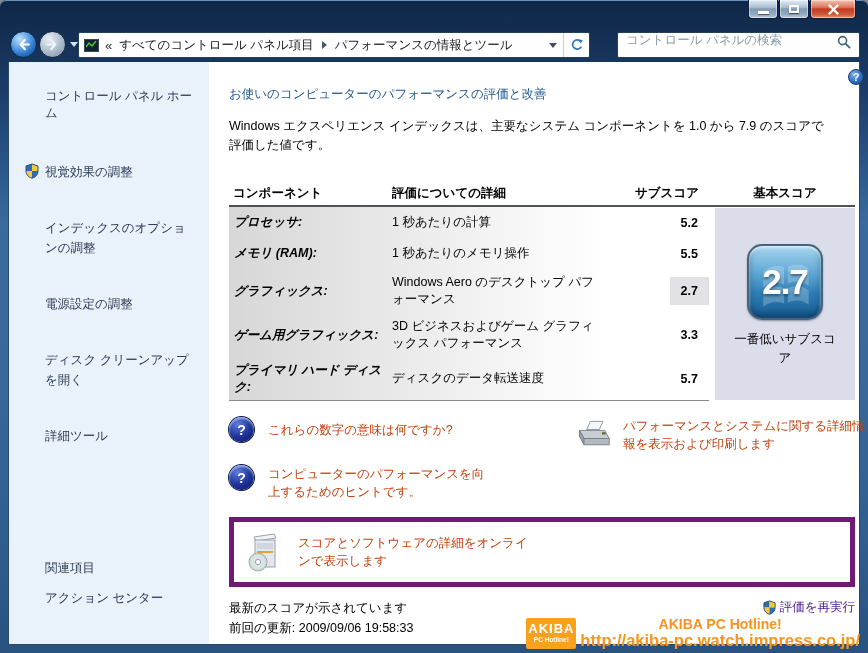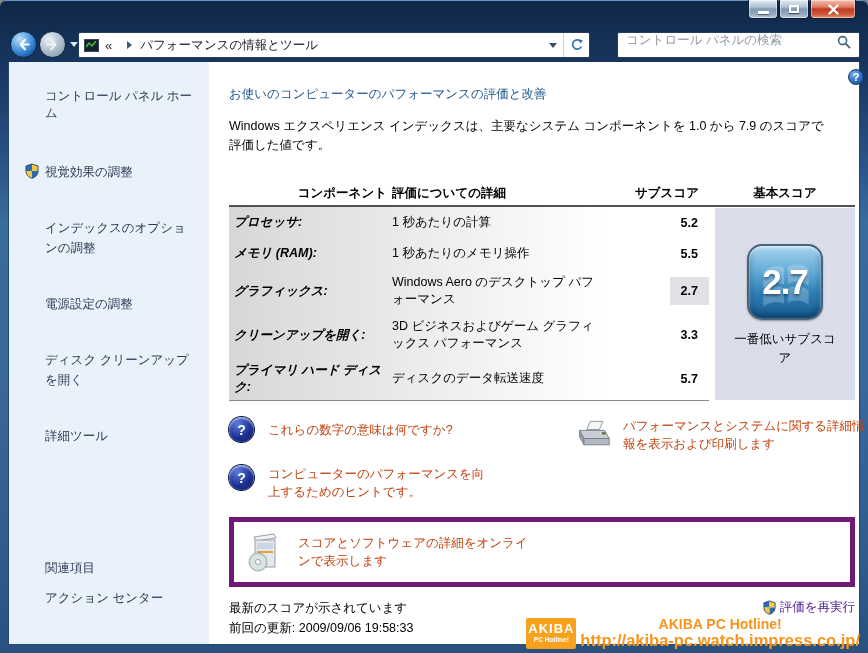--- a/index.html
+++ b/index.html
@@ -54,21 +54,21 @@
   
   .main{flex:1;position:relative;padding:0 6px 0 20px;color:#000;}
   .help-btn{position:absolute;top:7px;right:13px;width:16px;height:16px;border-radius:50%;cursor:pointer;
     background:radial-gradient(circle at 35% 30%,#7fb2e8 0%,#2f6fc0 55%,#144a90 100%);
     border:1px solid #123a6b;color:#fff;font-size:11px;font-weight:bold;display:flex;align-items:center;justify-content:center;}
   h1{margin:24px 0 0;font-size:12.5px;font-weight:normal;color:#205890;}
   .intro{margin:14px 0 0;font-size:12.5px;line-height:19px;width:600px;}
   
   .wei-table{position:relative;margin-top:26px;width:626px;}
   .thead{display:flex;height:26px;align-items:center;border-bottom:2px solid #4f5356;font-weight:bold;font-size:12.5px;}
-  .thead .col-c{width:158px;padding-left:4px;text-align:right;}
+  .thead .col-c{width:158px;padding-left:4px;}
   .thead .col-d{width:215px;padding-left:5px;}
   .thead .col-s{width:107px;text-align:right;padding-right:10px;}
   .thead .col-b{width:140px;text-align:center;margin-left:6px;}
   .trows{width:480px;border-bottom:1px solid #8a8a8a;}
   .trow{display:flex;align-items:center;background:linear-gradient(90deg,#d7d7d7 0%,#ececec 40%,#ffffff 78%);}
   .trow .tc{width:158px;padding-left:5px;font-weight:bold;font-size:12.5px;line-height:17px;font-style:italic;}
   .trow .td{width:215px;padding-left:5px;font-size:12.5px;line-height:17px;}
   .trow .ts{width:107px;text-align:right;font-weight:bold;font-size:12.5px;}
   .trow .ts span{display:inline-block;padding:7px 11px;}
   .trow .ts span.hl{background:#e2e2e6;}
@@ -148,20 +148,21 @@
     </div>
     <span class="nav-caret"></span>
 
     <div class="address-bar">
       <span class="pm-icon">
         <svg width="11" height="8" viewBox="0 0 11 8">
             <path d="M0 6 L3 2 L6 5 L10 0" stroke="#4cc43f" stroke-width="1.4" fill="none"></path>
           </svg>
       </span>
       <span class="crumb-chevrons">«</span>
+      <span class="crumb">すべてのコントロール パネル項目</span>
       <span class="crumb-sep"></span>
       <span class="crumb">パフォーマンスの情報とツール</span>
       <span class="addr-spacer"></span>
       <span class="addr-drop">
           <i></i>
         </span>
       <span class="refresh">
         <svg width="14" height="14" viewBox="0 0 14 14">
           <path d="M11.3 8.6 A4.6 4.6 0 1 1 10.6 3.4" stroke="#2f76b5" stroke-width="1.7" fill="none"></path>
           <polygon points="8.6,1.2 13,2.4 10.2,5.6" fill="#2f76b5"></polygon>
@@ -237,21 +238,21 @@
             <span class="tc">メモリ (RAM):</span>
             <span class="td">1 秒あたりのメモリ操作</span>
             <span class="ts"><span>5.5</span></span>
           </div>
           <div class="trow r-m">
             <span class="tc">グラフィックス:</span>
             <span class="td">Windows Aero のデスクトップ パフォーマンス</span>
             <span class="ts"><span class="hl">2.7</span></span>
           </div>
           <div class="trow r-m">
-            <span class="tc">クリーンアップを開く:</span>
+            <span class="tc">ゲーム用グラフィックス:</span>
             <span class="td">3D ビジネスおよびゲーム グラフィックス パフォーマンス</span>
             <span class="ts"><span>3.3</span></span>
           </div>
           <div class="trow r-e">
             <span class="tc">プライマリ ハード ディスク:</span>
             <span class="td">ディスクのデータ転送速度</span>
             <span class="ts"><span>5.7</span></span>
           </div>
         </div>
         <div class="base-panel">

